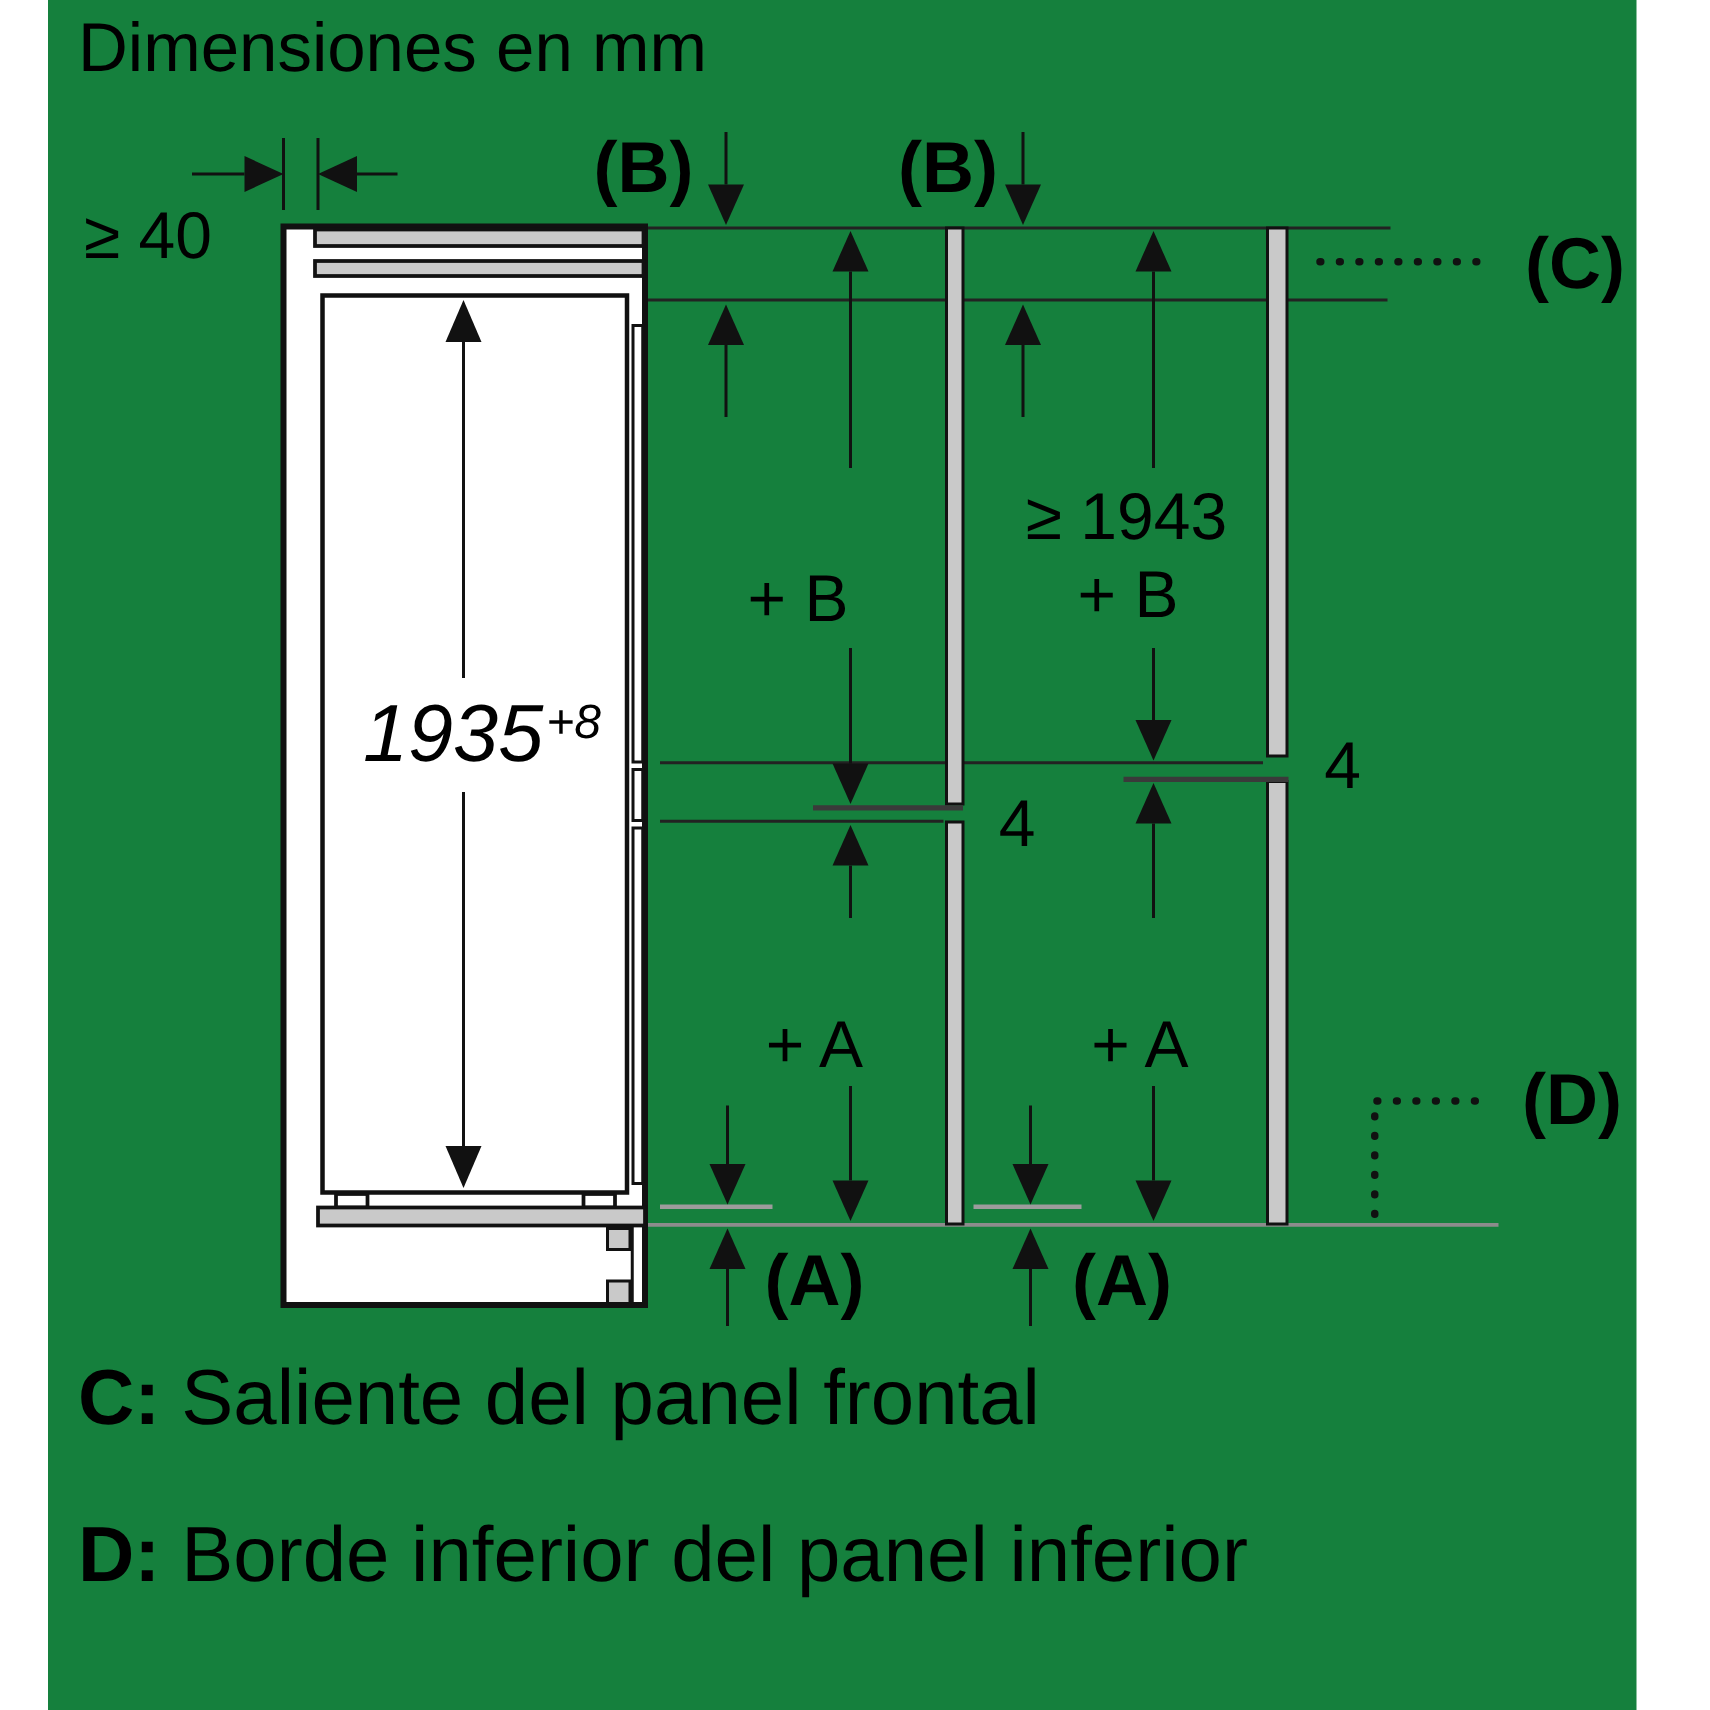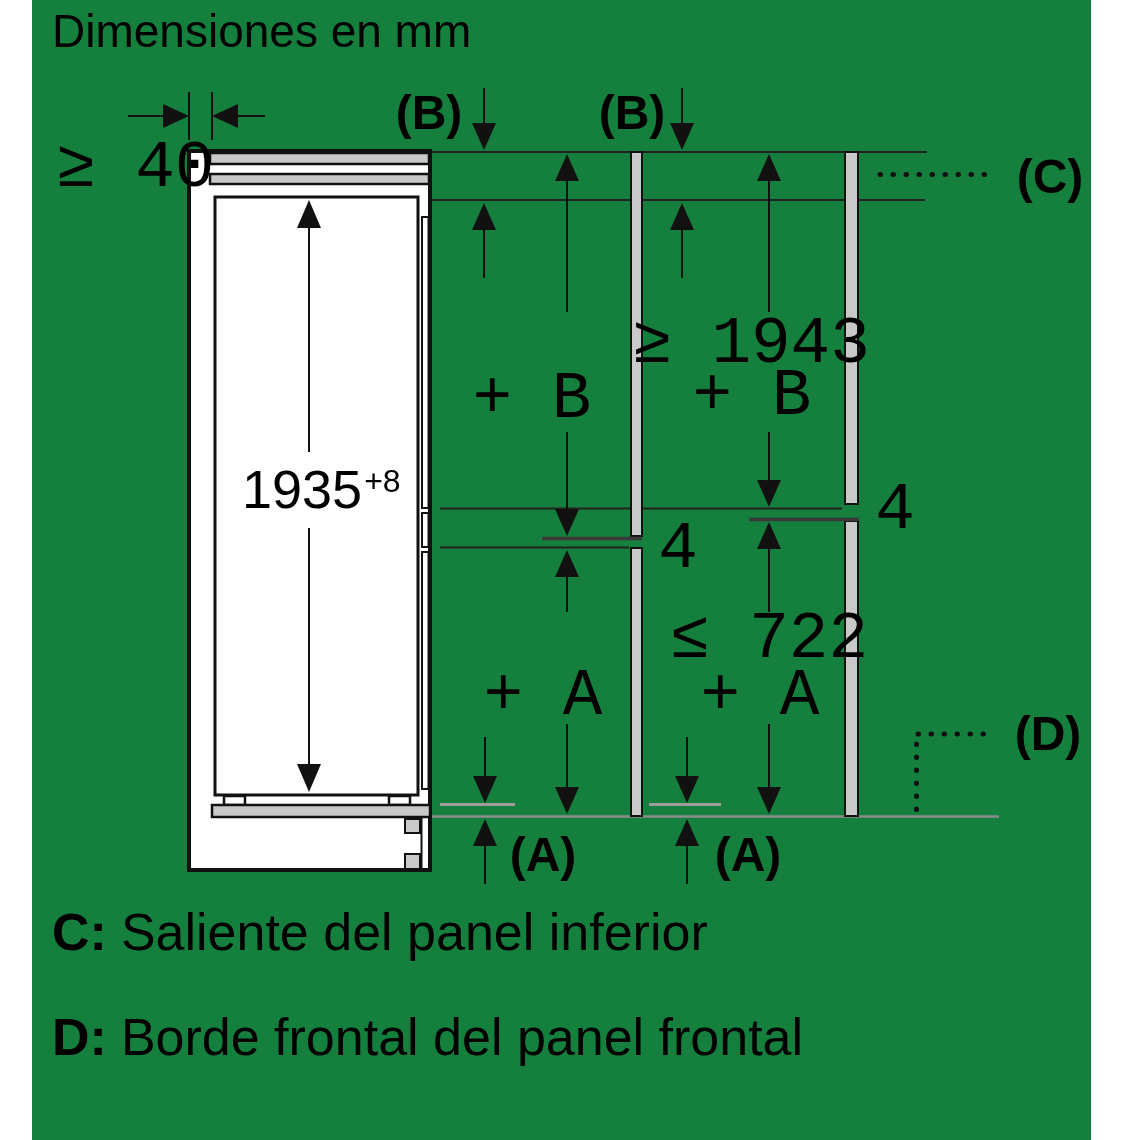--- a/index.html
+++ b/index.html
@@ -3,26 +3,26 @@
 <meta charset="utf-8">
 <style>
   html,body{margin:0;padding:0;background:#fff;}
   #stage{
     position:relative;width:1059px;height:1140px;background:#15803d;overflow:hidden;
     font-family:"Liberation Sans","DejaVu Sans",sans-serif;color:#000;margin-left:32px;
   }
   #linework{position:absolute;left:0;top:0;width:1140px;height:1140px;}
   .lbl{position:absolute;line-height:1;white-space:nowrap;color:#000;}
   .c{transform:translate(-50%,-50%);}
-  .dim{font-size:66px;font-family:Liberation Mono, monospace;}
+  .dim{font-size:44px;}
   .ref{font-size:48px;font-weight:700;}
   .title{font-size:46px;}
   .legend-row{position:absolute;display:flex;gap:14px;font-size:52px;line-height:1.15;}
   .legend-key{font-weight:700;}
-  .niche-dim{position:absolute;display:flex;align-items:flex-start;}
+  .niche-dim{position:absolute;display:flex;align-items:flex-start;font-style:italic;}
   .niche-main{font-size:54px;line-height:1;}
   .niche-sup{font-size:32px;line-height:1;margin-top:3px;margin-left:2px;}
 </style>
 </head>
 <body>
 
 <div id="stage">
 
   <svg id="linework" viewBox="0 0 1140 1140" xmlns="http://www.w3.org/2000/svg">
 
@@ -171,33 +171,32 @@
   <div class="lbl ref c" style="left:1018px;top:177px;">(C)</div>
   <div class="lbl ref c" style="left:1016px;top:734px;">(D)</div>
   <div class="lbl ref c" style="left:511px;top:855px;">(A)</div>
   <div class="lbl ref c" style="left:716px;top:855px;">(A)</div>
 
   <div class="lbl dim c" style="left:500px;top:400px;">+ B</div>
   <div class="lbl dim c" style="left:719px;top:345px;">≥ 1943</div>
   <div class="lbl dim c" style="left:720px;top:397px;">+ B</div>
 
   <div class="lbl dim c" style="left:511px;top:697px;">+ A</div>
-  <div class="lbl dim c" style="left:737px;top:640px;">≤ 722</div>
   <div class="lbl dim c" style="left:728px;top:697px;">+ A</div>
 
   <div class="lbl dim c" style="left:646px;top:550px;">4</div>
   <div class="lbl dim c" style="left:863px;top:511px;">4</div>
 
   <div class="niche-dim" style="left:210px;top:462px;">
     <span class="niche-main">1935</span>
     <span class="niche-sup">+8</span>
   </div>
 
   <div class="legend-row" style="left:20px;top:903px;">
     <span class="legend-key">C:</span>
-    <span>Saliente del panel inferior</span>
+    <span>Saliente del panel frontal</span>
   </div>
   <div class="legend-row" style="left:20px;top:1008px;">
     <span class="legend-key">D:</span>
-    <span>Borde frontal del panel frontal</span>
+    <span>Borde inferior del panel inferior</span>
   </div>
 
 </div>
 
 </body></html>

